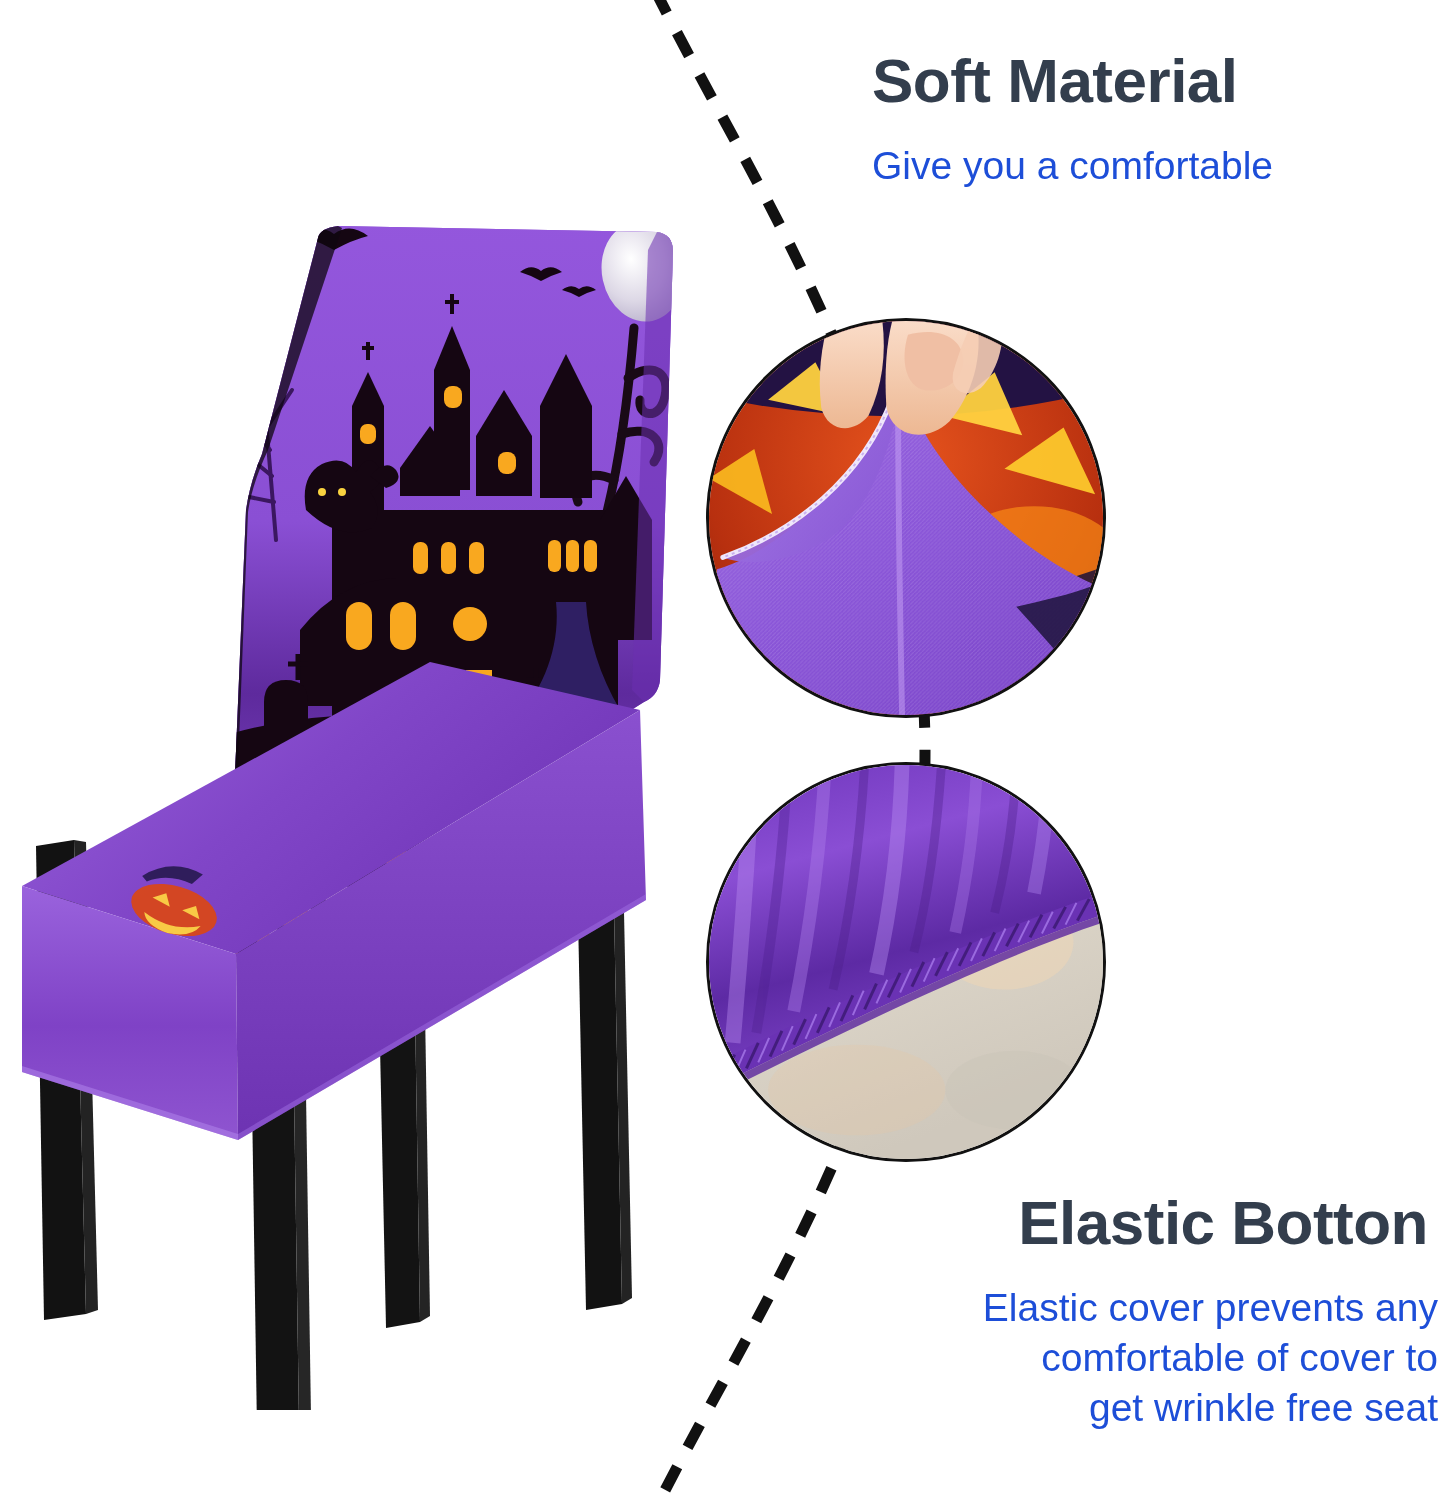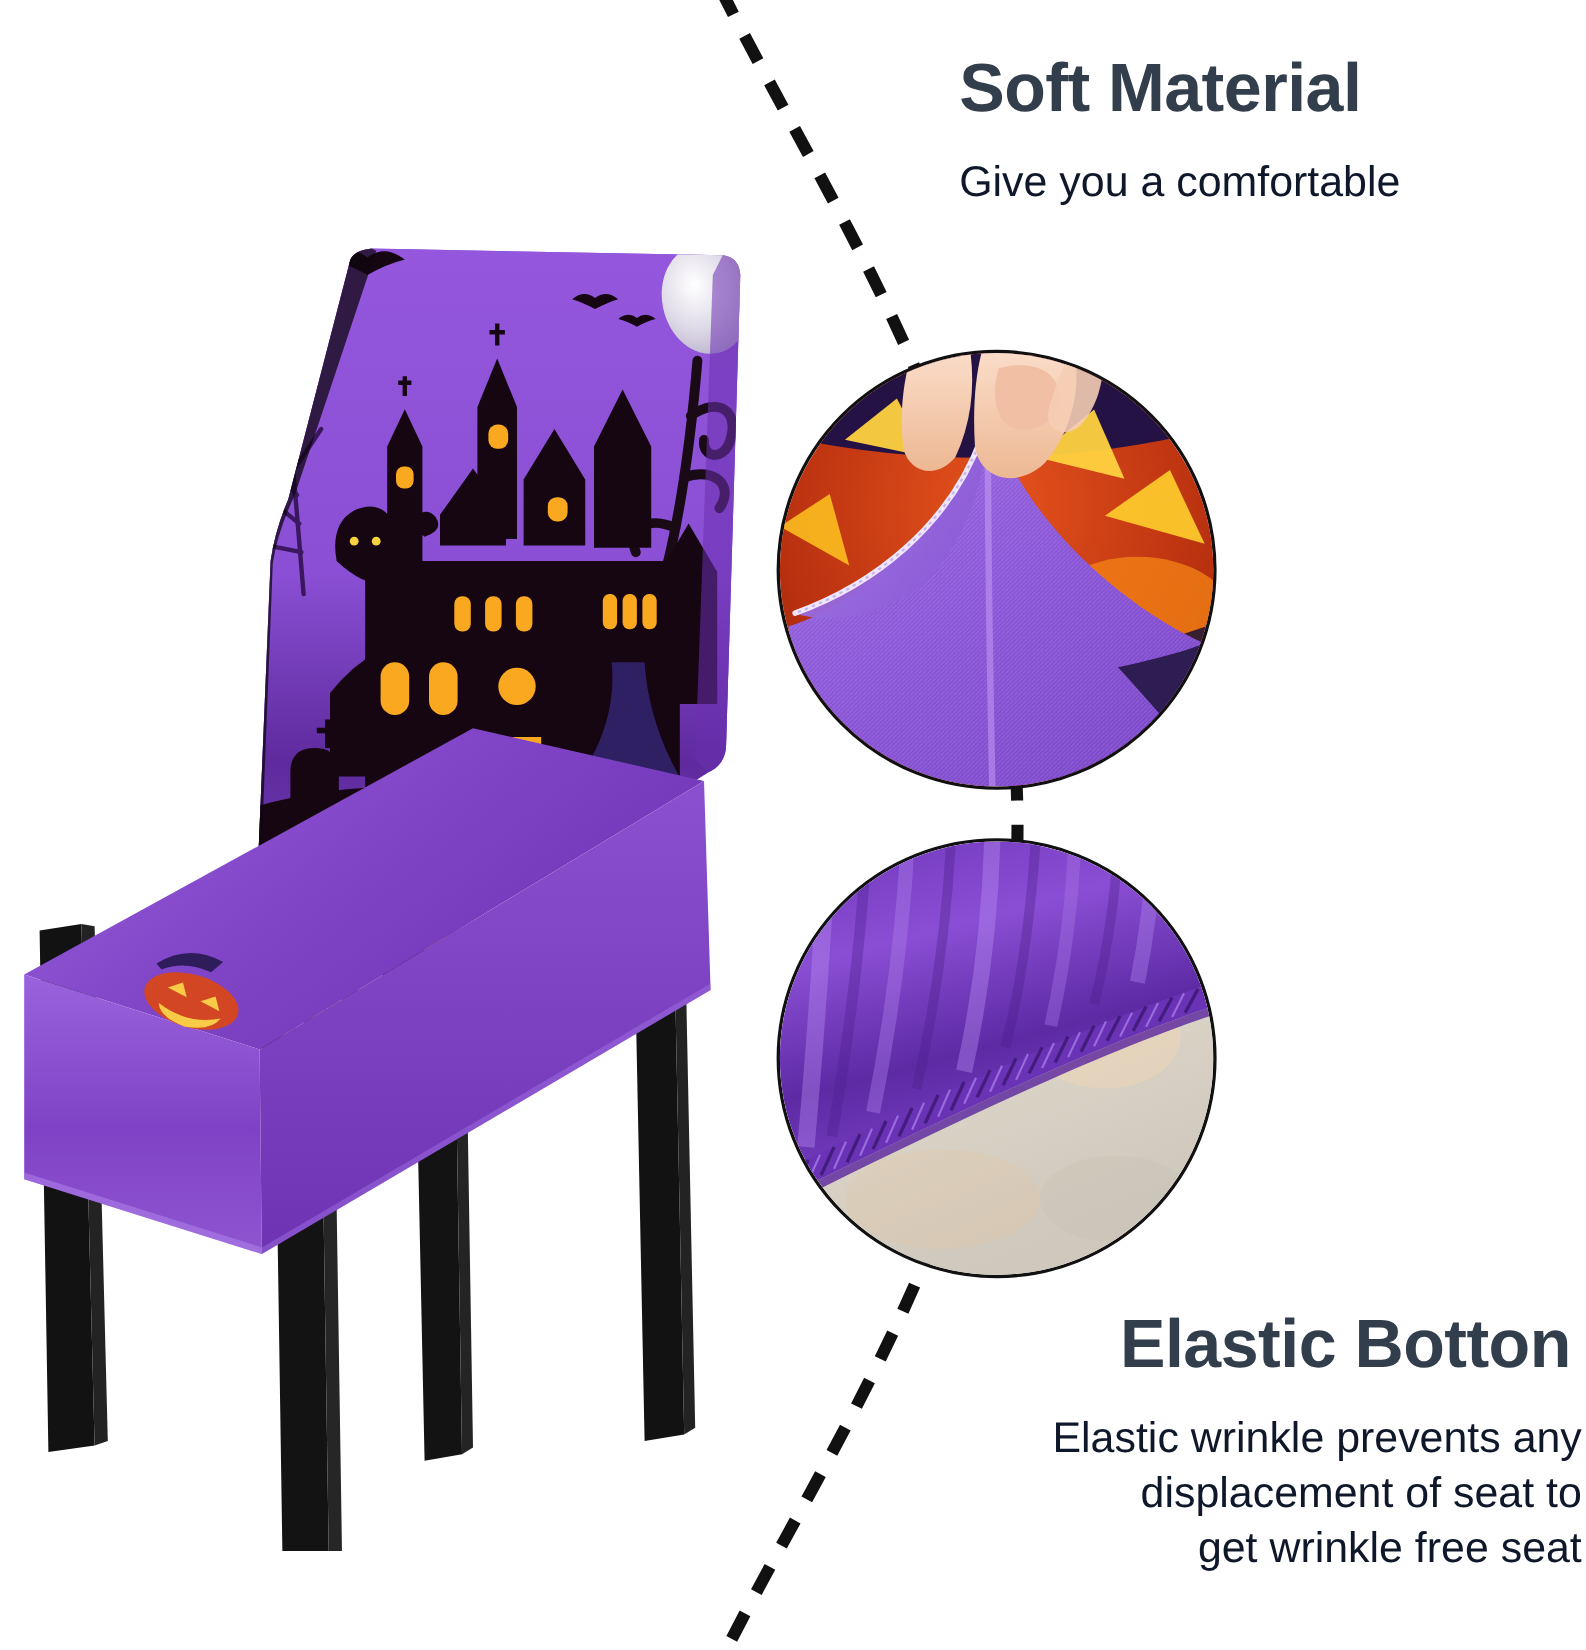--- a/index.html
+++ b/index.html
@@ -6,21 +6,21 @@
   html,body{margin:0;padding:0;background:#fff;}
   body{font-family:"Liberation Sans",sans-serif;-webkit-font-smoothing:antialiased;}
   #stage{position:relative;width:1442px;height:1500px;background:#ffffff;overflow:hidden;}
 
   
   .divider{position:absolute;left:0;top:0;width:1442px;height:1500px;pointer-events:none;}
 
   
   .txtblock{position:absolute;}
   .headline{font-size:62px;font-weight:bold;color:#333e4d;letter-spacing:-0.5px;line-height:1.05;white-space:nowrap;}
-  .subtext{font-size:39px;font-weight:normal;color:#0f172a;line-height:1.28;}
+  .subtext{font-size:39px;font-weight:normal;color:#1d4ed8;line-height:1.28;}
   #soft-block{left:872px;top:48px;width:530px;}
   #soft-block .subtext{margin-top:28px;width:510px;}
   #elastic-block{left:868px;top:1190px;width:560px;text-align:right;}
   #elastic-block .subtext{margin-top:28px;width:570px;}
 
   
   #chair{position:absolute;left:0px;top:210px;width:730px;height:1200px;}
 
   
   .circle{position:absolute;border-radius:50%;border:3px solid #111;overflow:hidden;box-sizing:border-box;}
@@ -389,19 +389,19 @@
             <path d="M362,162 l11,-22"></path>
         </g>
         <path d="M8,326 C146,258 292,188 400,152 L400,160 C292,196 146,266 10,334 Z" fill="#5a249e" opacity="0.8"></path>
       </g>
     </svg>
   </div>
 
   <div id="elastic-block" class="txtblock">
     <div class="headline">Elastic Botton</div>
     <div class="subtext">
-      <div>Elastic wrinkle prevents any</div>
-      <div>displacement of seat to</div>
+      <div>Elastic cover prevents any</div>
+      <div>comfortable of cover to</div>
       <div>get wrinkle free seat</div>
     </div>
   </div>
 
 </div>
 
 </body></html>

